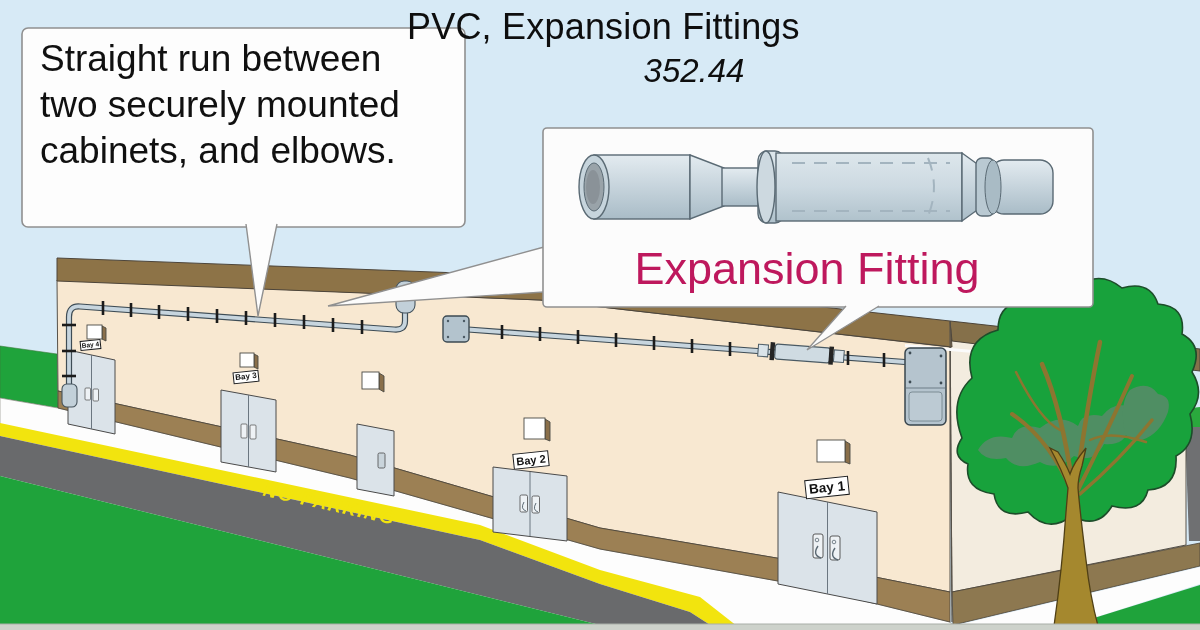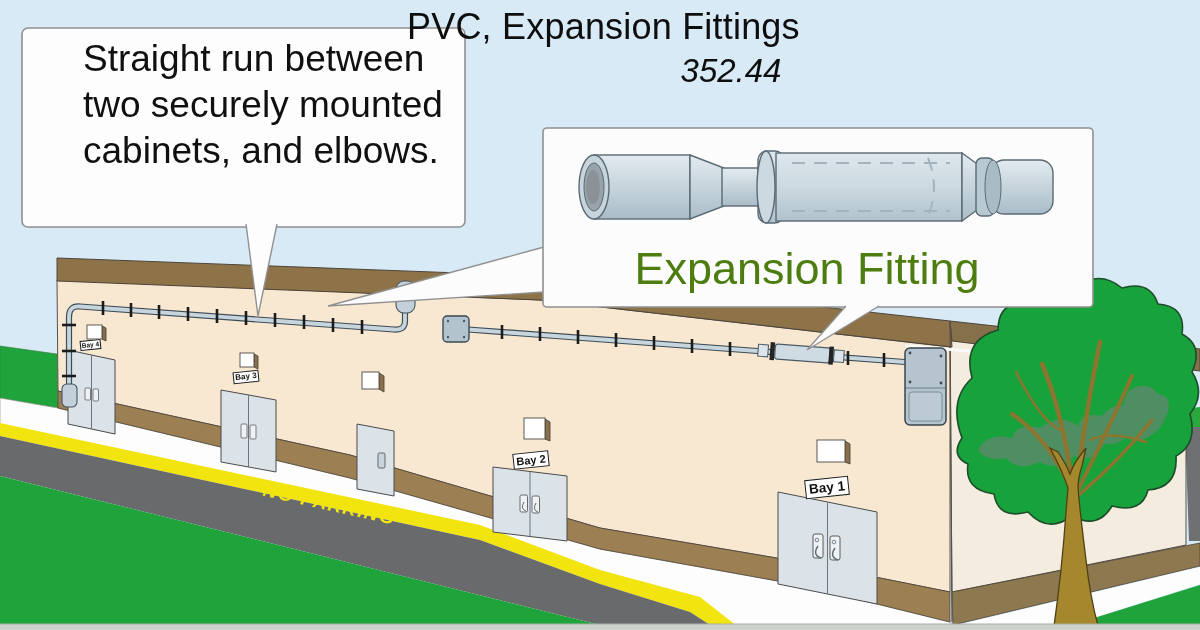--- a/index.html
+++ b/index.html
@@ -4,23 +4,23 @@
 <style>
   html,body{margin:0;padding:0;background:#fff;}
   .scene{
     position:relative;width:1200px;height:630px;overflow:hidden;
     font-family:"Liberation Sans","DejaVu Sans",sans-serif;
     background:#d7eaf6;
   }
   .scene svg{position:absolute;left:0;top:0;}
   .txt{position:absolute;color:#0e0e0e;white-space:nowrap;}
   .title-line1{left:407px;top:6px;width:600px;font-size:36px;letter-spacing:.2px;}
-  .title-line2{left:431px;top:52px;width:600px;text-align:center;font-size:33px;font-style:italic;}
-  .bubble-text{left:40px;top:36px;width:410px;font-size:37px;line-height:46px;color:#101010;white-space:nowrap;margin-left:43px;}
-  .expansion-label{left:557px;top:243px;width:500px;text-align:center;font-size:45px;color:#4d7c0f;}
+  .title-line2{left:394px;top:52px;width:600px;text-align:center;font-size:33px;font-style:italic;}
+  .bubble-text{left:40px;top:36px;width:410px;font-size:37px;line-height:46px;color:#101010;white-space:nowrap;}
+  .expansion-label{left:557px;top:243px;width:500px;text-align:center;font-size:45px;color:#be185d;}
   .bay-label{
     position:absolute;background:#ffffff;border:1px solid #1a1a1a;color:#111;
     font-weight:bold;display:flex;align-items:center;justify-content:center;
     transform:rotate(-6deg);box-sizing:border-box;line-height:1;
   }
   .bay-4{left:80px;top:340px;width:21px;height:10px;font-size:6.5px;}
   .bay-3{left:233px;top:371px;width:26px;height:12px;font-size:8px;}
   .bay-2{left:513px;top:452px;width:36px;height:16px;font-size:11px;}
   .bay-1{left:805px;top:478px;width:44px;height:19px;font-size:13.5px;}
   .no-parking{

